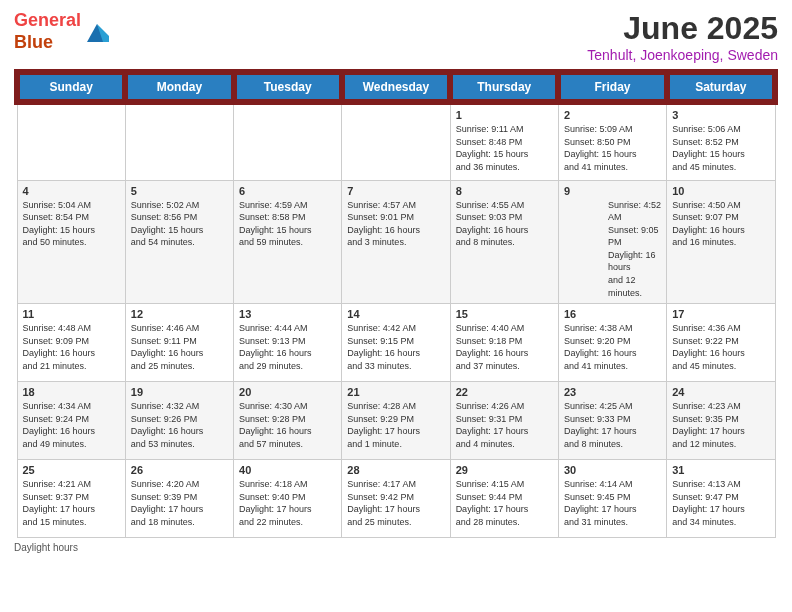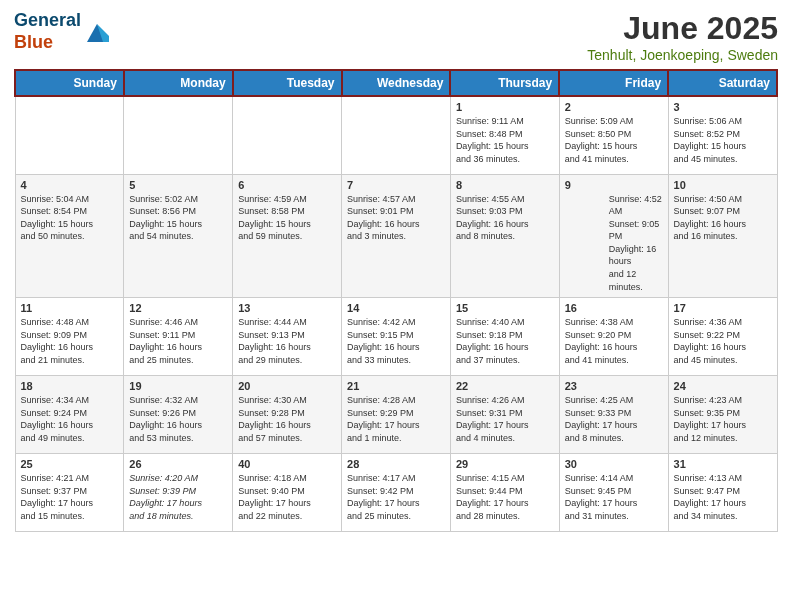--- a/index.html
+++ b/index.html
@@ -23,51 +23,51 @@
     }
     .logo {
       display: flex;
       align-items: center;
     }
     .logo-text {
       font-size: 18px;
       font-weight: bold;
       line-height: 1.2;
     }
-    .logo-general { color: #0c4a6e; }
+    .logo-general { color: #ef4444; }
     .logo-blue { color: #c2410c; }
     .logo-icon {
       width: 28px;
       height: 28px;
       margin-left: 2px;
     }
     .title-block {
       text-align: right;
     }
     .main-title {
       font-size: 32px;
       font-weight: bold;
       color: #333;
     }
     .subtitle {
       font-size: 14px;
-      color: #4d7c0f;
+      color: #a21caf;
     }
     .calendar {
       width: 100%;
       border-collapse: collapse;
     }
     .calendar th {
       background: #2a7fc1;
       color: #fff;
       font-size: 12px;
       font-weight: bold;
       padding: 5px 6px;
-      text-align: right;
-      border: 2px solid #7f1d1d;
+      text-align: center;
+      border: 6px solid #7f1d1d;
     }
     .calendar td {
       border: 1px solid #ccc;
       vertical-align: top;
       padding: 4px 5px;
       font-size: 9.5px;
       color: #333;
       width: calc(100% / 7);
       height: 78px;
       background: #fff;
@@ -315,21 +315,21 @@
         <tr>
           <td>
             <span class="day-num">25</span>
             <div class="day-info" style="white-space: pre-line;">Sunrise: 4:21 AM
 Sunset: 9:37 PM
 Daylight: 17 hours
 and 15 minutes.</div>
           </td>
           <td>
             <span class="day-num">26</span>
-            <div class="day-info" style="white-space: pre-line; font-style: italic;">Sunrise: 4:20 AM
+            <div class="day-info" style="white-space: pre-line;">Sunrise: 4:20 AM
 Sunset: 9:39 PM
 Daylight: 17 hours
 and 18 minutes.</div>
           </td>
           <td>
             <span class="day-num">40</span>
             <div class="day-info" style="white-space: pre-line;">Sunrise: 4:18 AM
 Sunset: 9:40 PM
 Daylight: 17 hours
 and 22 minutes.</div>
@@ -359,13 +359,14 @@
             <span class="day-num">31</span>
             <div class="day-info" style="white-space: pre-line;">Sunrise: 4:13 AM
 Sunset: 9:47 PM
 Daylight: 17 hours
 and 34 minutes.</div>
           </td>
         </tr>
       </tbody>
   </table>
 
+  <div class="footer">Daylight hours</div>
 </div>
 
 </body></html>

